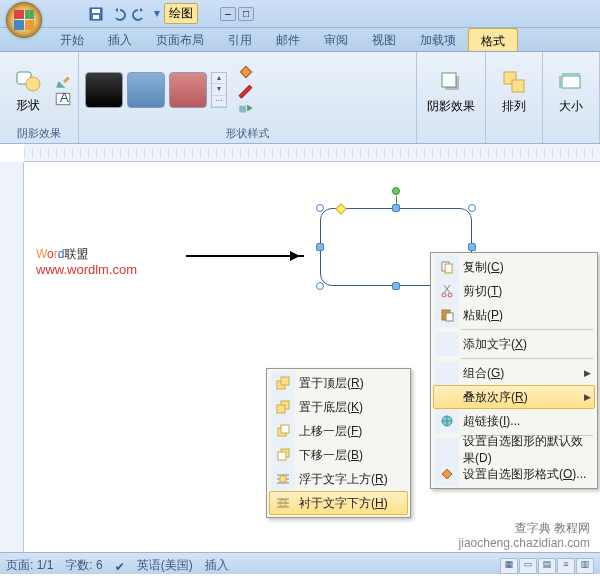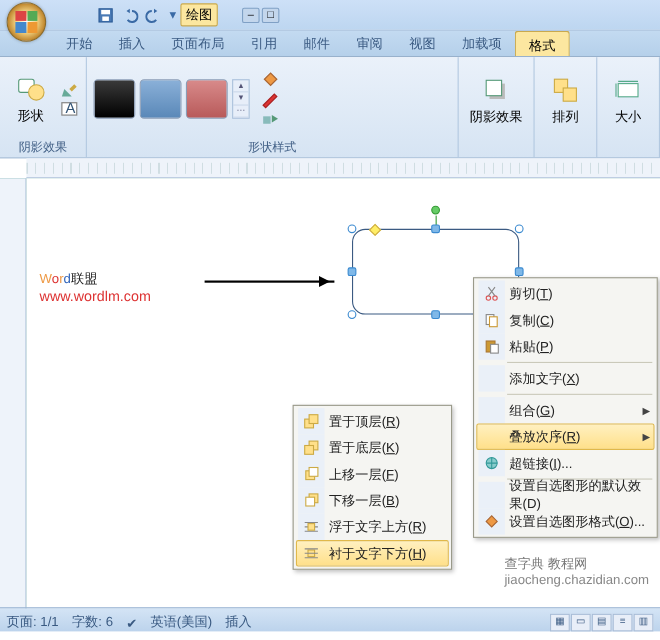--- a/index.html
+++ b/index.html
@@ -77,21 +77,21 @@
 .menu-sep { height: 1px; background: #cac9ba; margin: 2px 2px 2px 28px; }
 .menu-arw { color: #444; font-size: 9px; margin-left: 4px; }
 .mi { width: 16px; height: 16px; display: inline-block; }
 
 
 .status { position: absolute; bottom: 8px; left: 0; right: 0; height: 22px; background: linear-gradient(#d4e4f5, #bcd3ec); border-top: 1px solid #9bb5d4; display: flex; align-items: flex-end; padding: 0 6px; gap: 12px; color: #3a5a82; }
 .status .views { margin-left: auto; display: flex; gap: 1px; }
 .status .vw { width: 18px; height: 16px; background: #e8eef8; border: 1px solid #a9bdd7; font-size:9px; text-align:center; }
 
 
-.footer-wm { position: absolute; bottom: 48px; right: 10px; font-size: 11px; color: #888; line-height: 1.2; }
+.footer-wm { position: absolute; bottom: 32px; right: 10px; font-size: 11px; color: #888; text-align: right; line-height: 1.2; }
 .footer-wm .cn { color: #777; }
 </style>
 </head>
 <body>
 
 <div class="titlebar">
   <div class="office-btn">
     <div class="office-logo">
         <span></span>
         <span></span>
@@ -257,35 +257,35 @@
       <span class="handle h-l"></span>
       <span class="handle h-r"></span>
     </div>
   </div>
 </div>
 
 <div class="menu menu1">
   <div class="menu-row">
     <span class="menu-iconcol">
         <svg class="mi" viewBox="0 0 16 16">
+          <rect x="3" y="3" width="7" height="9" fill="#fff" stroke="#888"></rect>
+          <rect x="6" y="5" width="7" height="9" fill="#fff" stroke="#c93"></rect>
+        </svg>
+      </span>
+    <span class="menu-label">复制(<u>C</u>)</span>
+  </div>
+  <div class="menu-row">
+    <span class="menu-iconcol">
+        <svg class="mi" viewBox="0 0 16 16">
           <circle cx="5" cy="12" r="2" fill="none" stroke="#d55"></circle>
           <circle cx="11" cy="12" r="2" fill="none" stroke="#d55"></circle>
           <path d="M5 10L11 2M11 10L5 2" stroke="#888"></path>
         </svg>
       </span>
     <span class="menu-label">剪切(<u>T</u>)</span>
-  </div>
-  <div class="menu-row">
-    <span class="menu-iconcol">
-        <svg class="mi" viewBox="0 0 16 16">
-          <rect x="3" y="3" width="7" height="9" fill="#fff" stroke="#888"></rect>
-          <rect x="6" y="5" width="7" height="9" fill="#fff" stroke="#c93"></rect>
-        </svg>
-      </span>
-    <span class="menu-label">复制(<u>C</u>)</span>
   </div>
   <div class="menu-row">
     <span class="menu-iconcol">
         <svg class="mi" viewBox="0 0 16 16">
           <rect x="3" y="3" width="8" height="10" fill="#c93" stroke="#a73"></rect>
           <rect x="7" y="6" width="7" height="8" fill="#fff" stroke="#888"></rect>
         </svg>
       </span>
     <span class="menu-label">粘贴(<u>P</u>)</span>
   </div>

